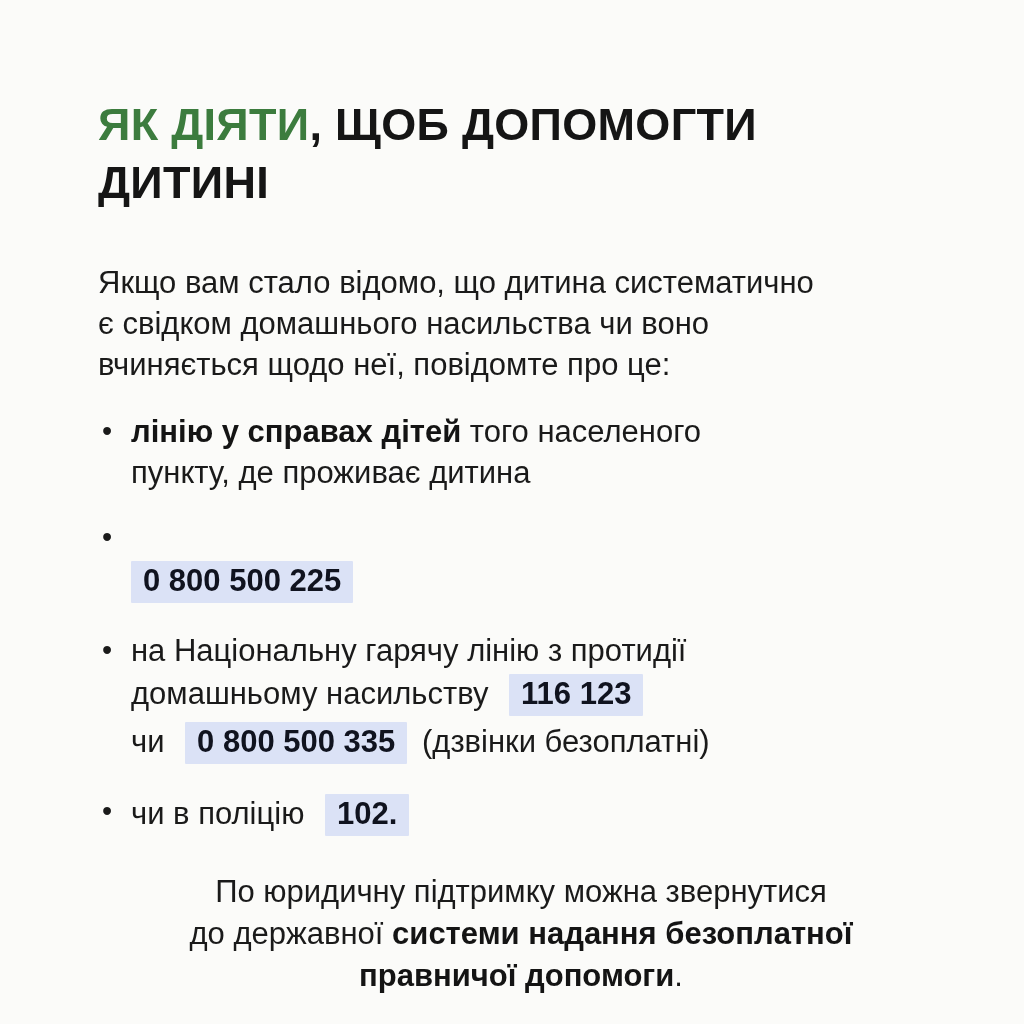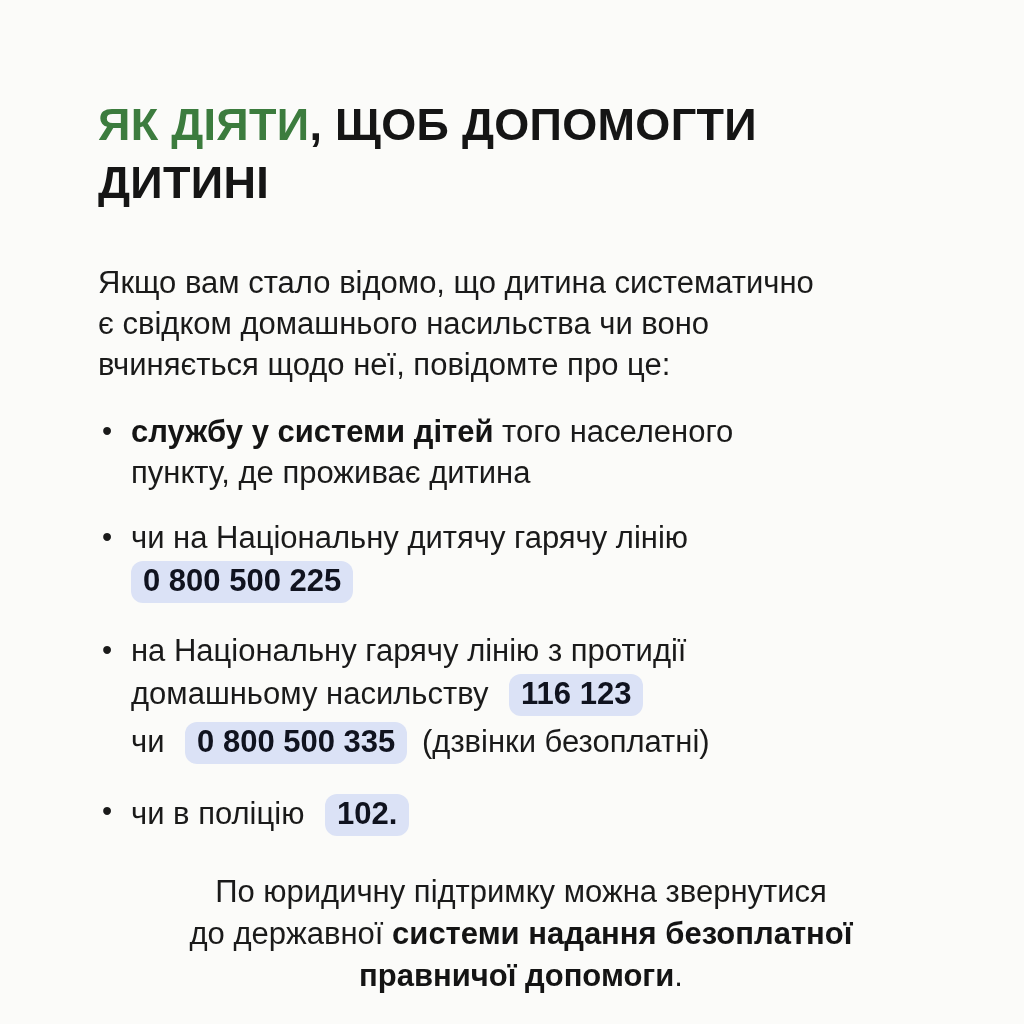--- a/index.html
+++ b/index.html
@@ -47,21 +47,21 @@
     width: 33px;
     padding-left: 4px;
     flex: 0 0 33px;
     font-size: 29px;
   }
   .bullet .content { flex: 1; }
   .b { font-weight: bold; color: #141414; }
   .chip {
     display: inline-block;
     background: #dbe2f6;
-    border-radius: 12px;
+    border-radius: 1px;
     padding: 1px 12px 3px;
     font-weight: bold;
     color: #10131f;
     line-height: 38px;
     margin: 3px 0;
   }
   .chip.gap-left { margin-left: 12px; }
   .chip.gap-right { margin-right: 6px; text-align: right; }
   .footer {
     margin-top: 32px;
@@ -85,29 +85,29 @@
     <span>Якщо вам стало відомо, що дитина систематично</span><br>
     <span>є свідком домашнього насильства чи воно</span><br>
     <span>вчиняється щодо неї, повідомте про це:</span>
   </p>
 
   <ul class="bullets">
 
     <li class="bullet">
       <span class="marker">•</span>
       <span class="content">
-        <span class="b">службу у системи дітей</span><span> того населеного</span><br>
+        <span class="b">лінію у справах дітей</span><span> того населеного</span><br>
         <span>пункту, де проживає дитина</span>
       </span>
     </li>
 
     <li class="bullet">
       <span class="marker">•</span>
       <span class="content">
-        <span>чи на Національну дитячу гарячу лінію</span><br>
+        <br>
         <span class="chip">0 800 500 225</span>
       </span>
     </li>
 
     <li class="bullet">
       <span class="marker">•</span>
       <span class="content">
         <span>на Національну гарячу лінію з протидії</span><br>
         <span>домашньому насильству</span>
         <span class="chip gap-left">116 123</span><br>

